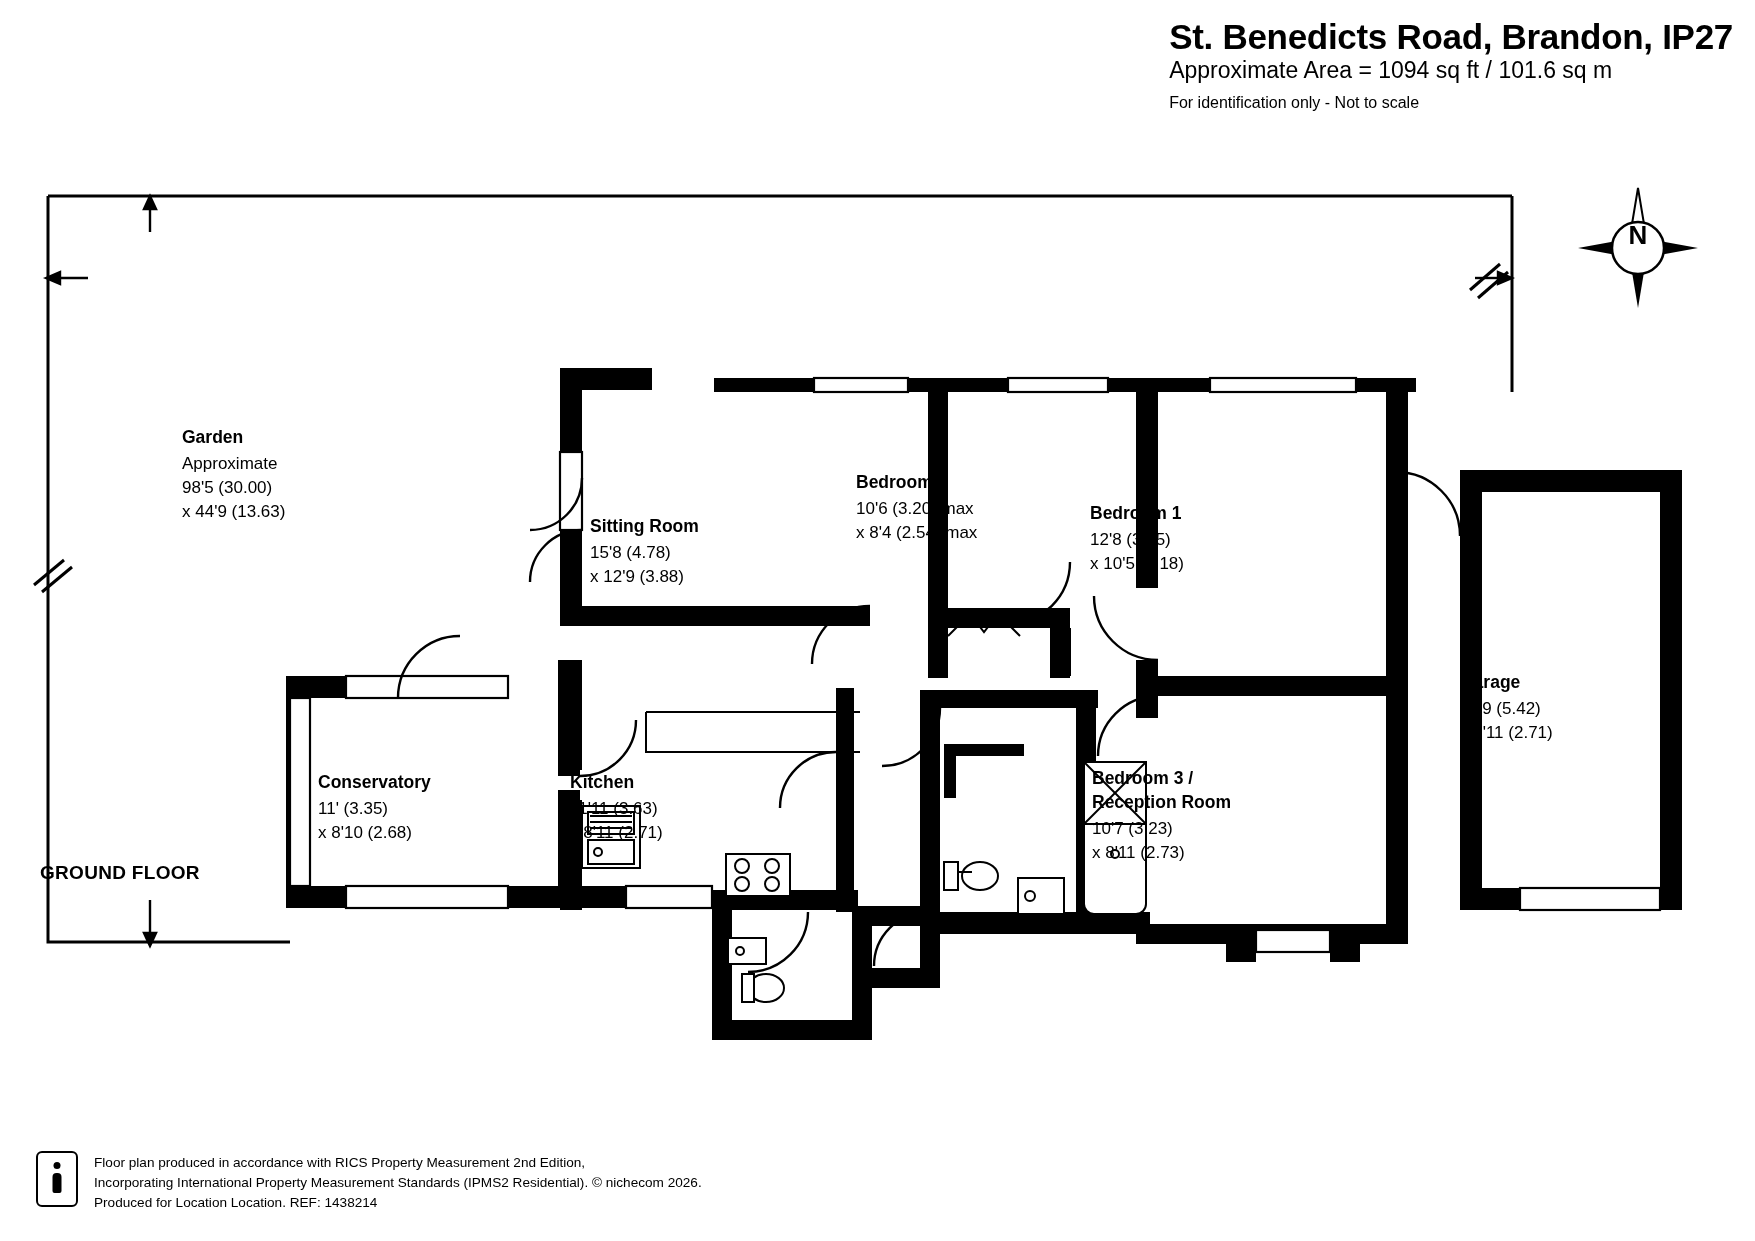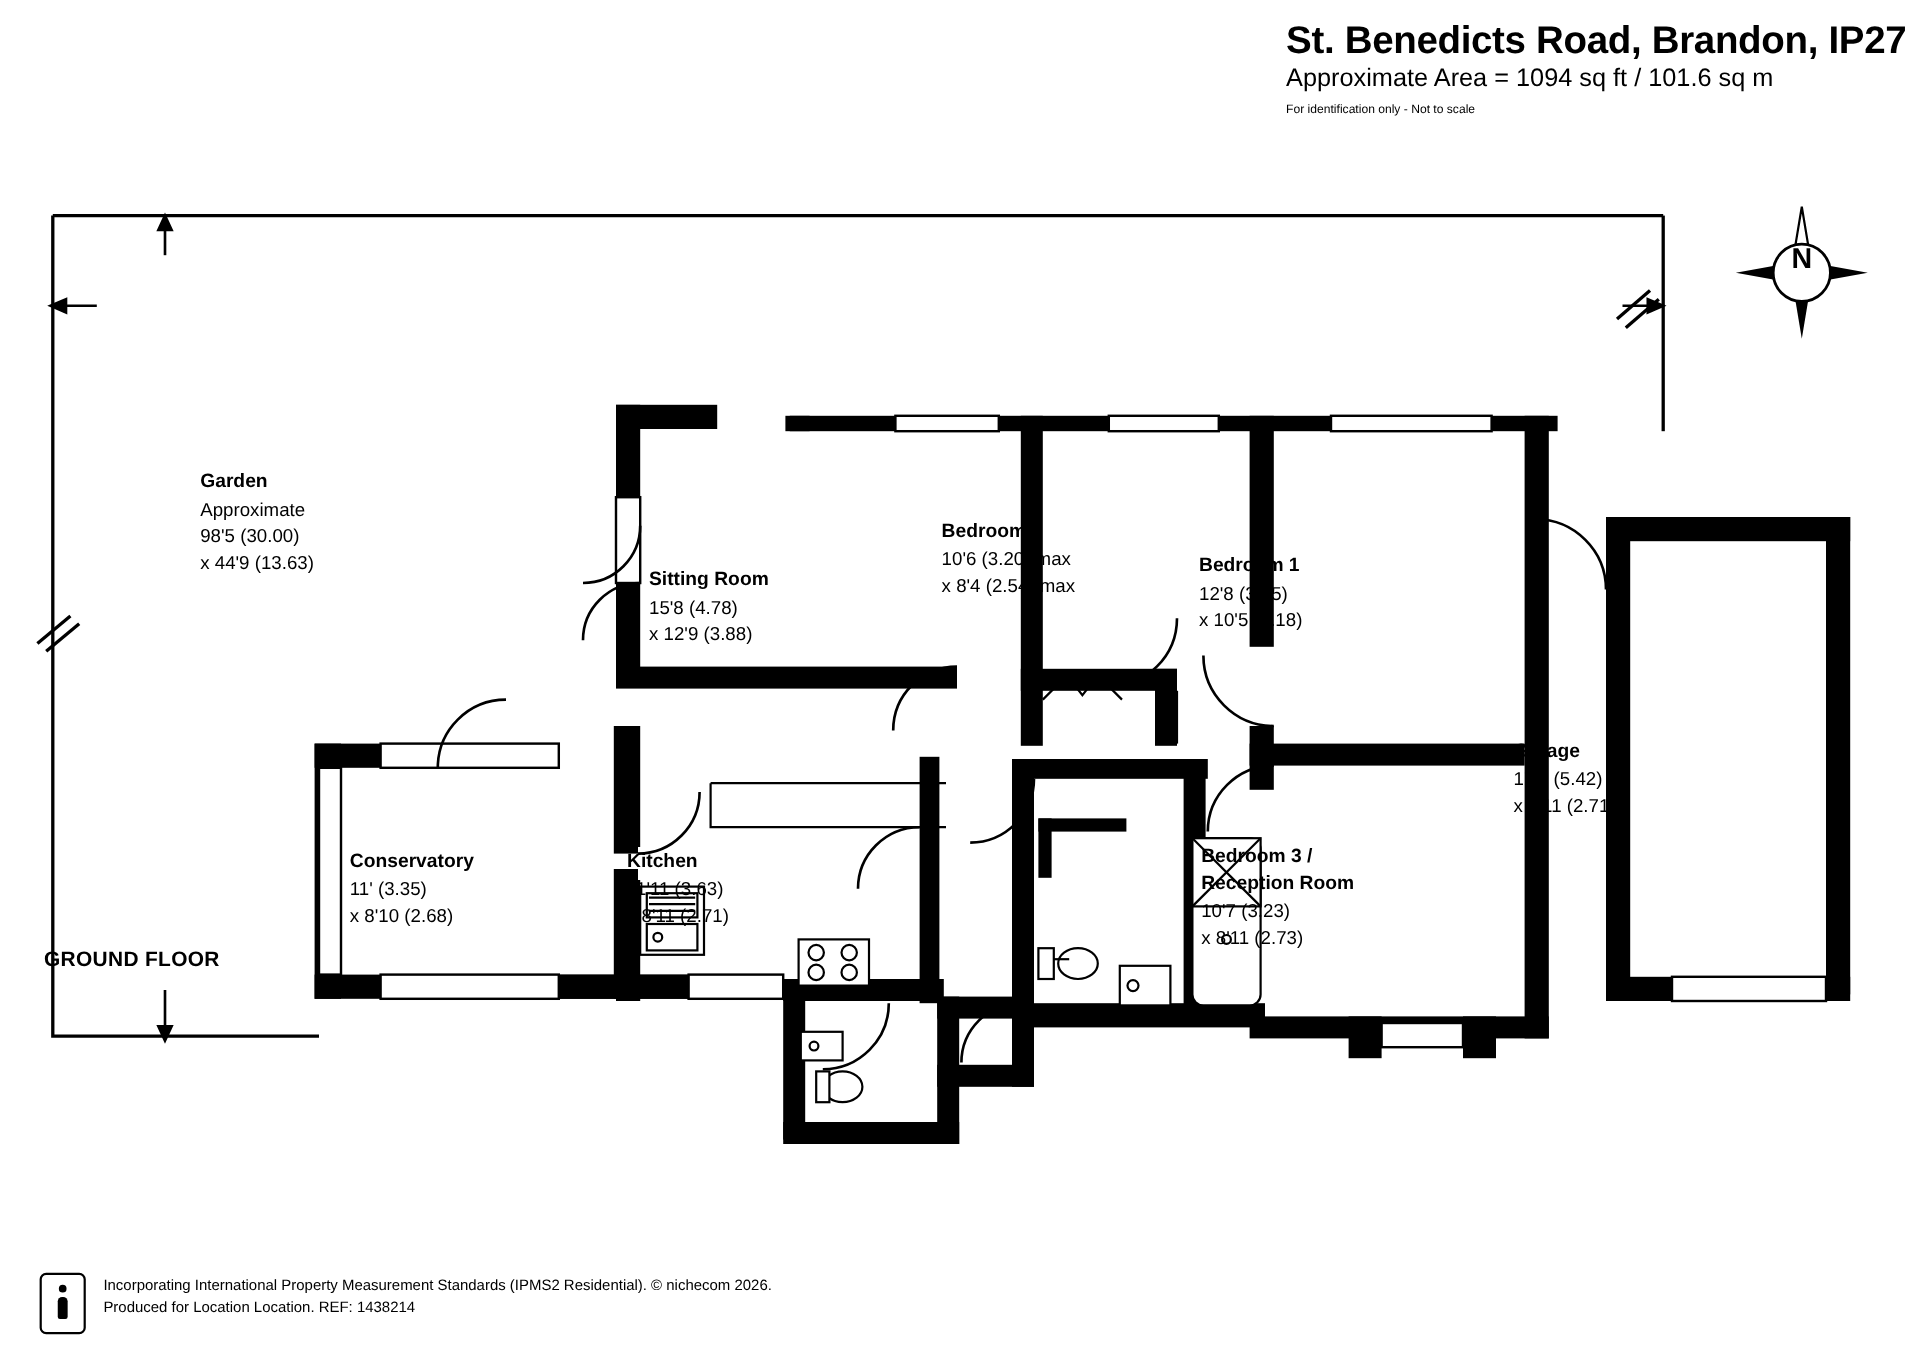--- a/index.html
+++ b/index.html
@@ -27,21 +27,21 @@
     font-size: 35px;
     font-weight: bold;
     letter-spacing: -0.3px;
     line-height: 1.1;
   }
   #area {
     font-size: 23px;
     line-height: 1.2;
   }
   #disclaimer {
-    font-size: 11px;
+    font-size: 16px;
     margin-top: 10px;
   }
 
   
   #floor-label {
     position: absolute;
     left: 40px;
     top: 862px;
     font-size: 19px;
     font-weight: bold;
@@ -343,21 +343,21 @@
   <span class="dim">10'6 (3.20) max</span>
   <span class="dim">x 8'4 (2.54) max</span>
 </div>
 
 <div class="room-label" style="left:1090px; top:501px; width:236px;">
   <span class="nm">Bedroom 1</span>
   <span class="dim">12'8 (3.85)</span>
   <span class="dim">x 10'5 (3.18)</span>
 </div>
 
-<div class="room-label" style="left:1376px; top:670px; width:192px;">
+<div class="room-label" style="left:1460px; top:670px; width:192px;">
   <span class="nm">Garage</span>
   <span class="dim">17'9 (5.42)</span>
   <span class="dim">x 8'11 (2.71)</span>
 </div>
 
 <div class="room-label" style="left:318px; top:770px; width:218px;">
   <span class="nm">Conservatory</span>
   <span class="dim">11' (3.35)</span>
   <span class="dim">x 8'10 (2.68)</span>
 </div>
@@ -390,16 +390,17 @@
   </svg>
   <div class="letter">N</div>
 </div>
 
 <div id="footer">
   <div id="footer-icon">
     <span class="fig-head"></span>
     <span class="fig-body"></span>
   </div>
   <div id="footer-text">
+    <div>Floor plan produced in accordance with RICS Property Measurement 2nd Edition,</div>
     <div>Incorporating International Property Measurement Standards (IPMS2 Residential).   © nichecom 2026.</div>
     <div>Produced for Location Location.   REF:  1438214</div>
   </div>
 </div>
 
 </body></html>

